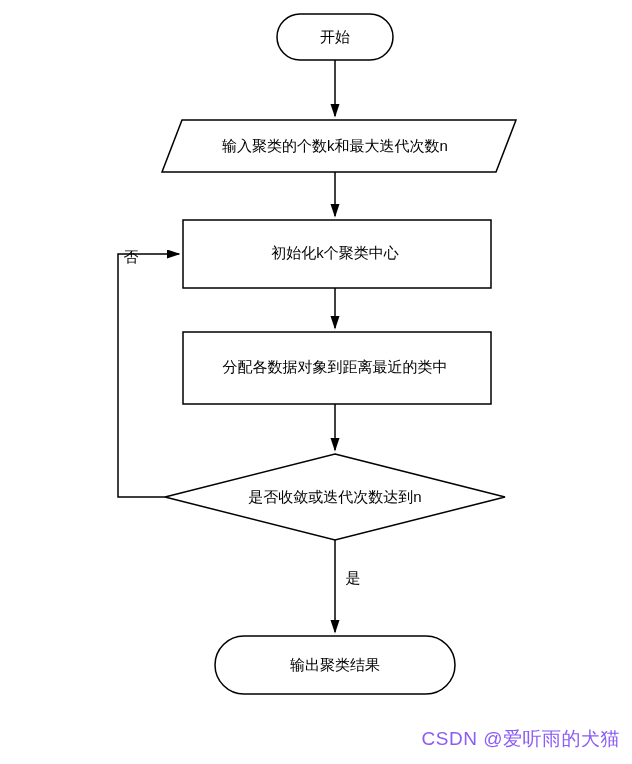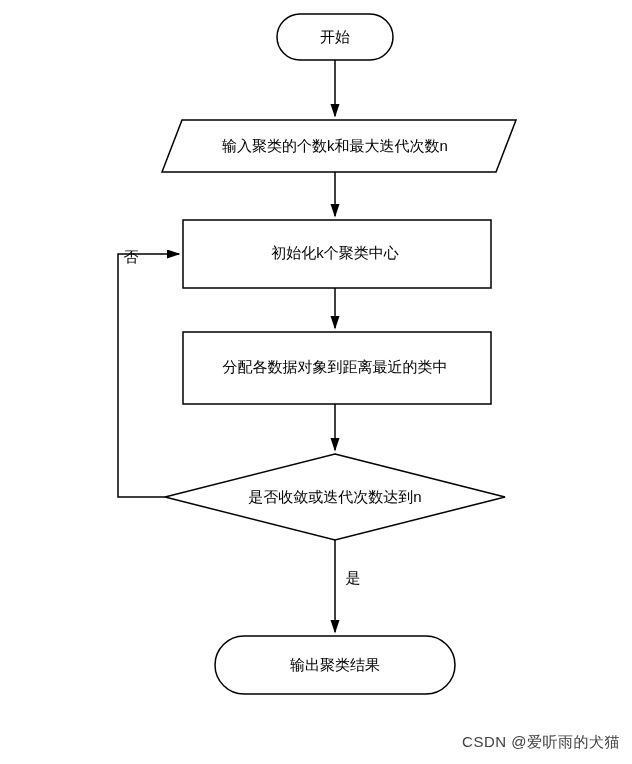--- a/index.html
+++ b/index.html
@@ -9,22 +9,22 @@
       background: #fff;
       font-family: "SimSun", "Microsoft YaHei", sans-serif;
       font-size: 15px;
       position: relative;
     }
     svg { display: block; }
     .watermark {
       position: absolute;
       right: 12px;
       bottom: 12px;
-      color: #404040;
-      font-size: 15px;
+      color: #8b5cf6;
+      font-size: 19px;
       font-family: Arial, "Microsoft YaHei", sans-serif;
       letter-spacing: 0.5px;
     }
     .label {
       font-size: 15px;
       fill: #000;
       text-anchor: middle;
       dominant-baseline: middle;
     }
     .shape {

